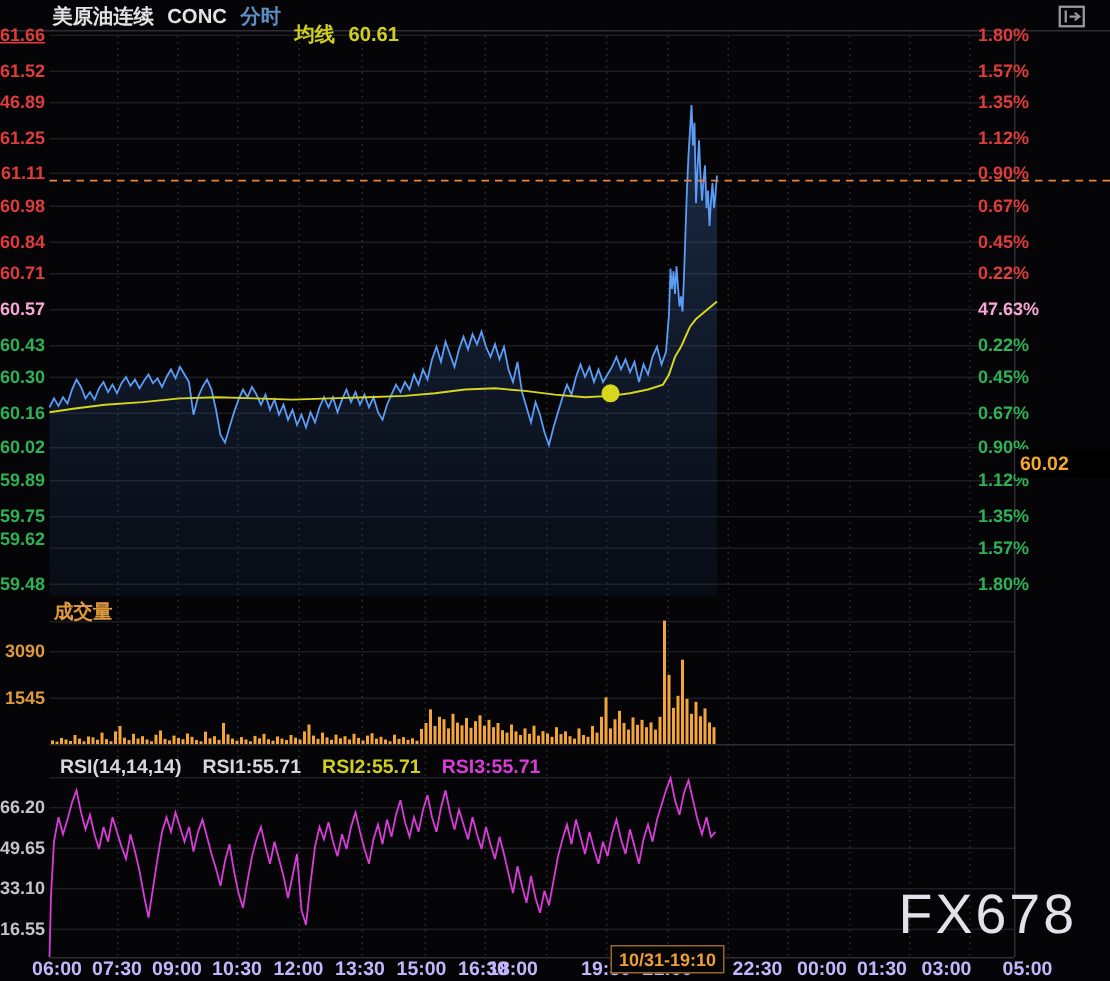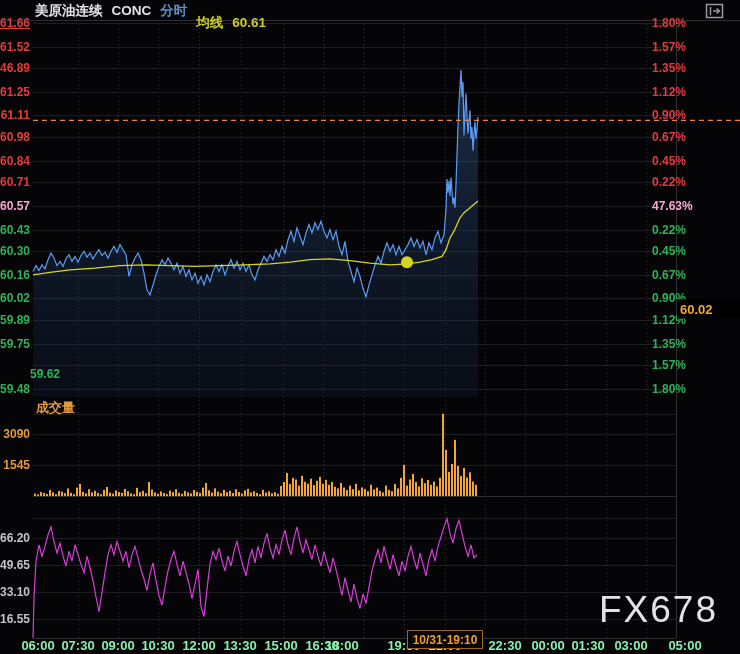--- a/index.html
+++ b/index.html
@@ -7,21 +7,21 @@
        font-family:"Liberation Sans","DejaVu Sans",sans-serif;}
   #chart-svg{position:absolute;left:0;top:0;}
   .axis-lbl{position:absolute;font-size:12px;font-weight:700;transform:translateY(-50%);line-height:1;}
   .left-lbl{left:0;width:30px;text-align:right;}
   .right-lbl{left:652px;text-align:left;}
   .tone-up{color:#e13c3c;}
   .tone-down{color:#2eb256;}
   .tone-flat{color:#f9a8d4;}
   .tone-orange{color:#e09a3e;}
   .tone-gray{color:#c4c4c4;}
-  .time-lbl{position:absolute;top:637px;font-size:13px;font-weight:700;color:#86efac;transform:translateX(-50%);line-height:17px;}
+  .time-lbl{position:absolute;top:637px;font-size:13px;font-weight:700;color:#c4b5fd;transform:translateX(-50%);line-height:17px;}
   #header{position:absolute;left:35px;top:2px;display:flex;gap:9px;font-size:13.5px;font-weight:700;line-height:17px;z-index:4;}
   #header .sym{color:#e3e3e3;}
   #header .tf{color:#5d8fc4;}
   #header .ma{color:#cfcf1f;margin-top:12px;}
   #expand-btn{position:absolute;left:702px;top:3px;width:24px;height:17px;cursor:pointer;z-index:4;}
   #vol-title{position:absolute;left:36px;top:399px;font-size:13px;font-weight:700;z-index:2;}
   #rsi-header{position:absolute;left:40px;top:503px;display:flex;gap:14px;font-size:13px;font-weight:600;z-index:2;}
   #price-tag{position:absolute;left:677px;top:309px;width:62px;transform:translateY(-50%);
              background:#000;color:#f6a82c;font-size:13px;font-weight:700;padding:2px 0 2px 3px;z-index:3;}
   #crosshair-tooltip{position:absolute;left:407px;top:630px;width:74px;height:17px;background:#060606;
@@ -254,20 +254,26 @@
     <svg width="24" height="17">
       <rect x="4.5" y="1.5" width="16" height="13" fill="none" stroke="#9a9aa2" stroke-width="1.5"></rect>
       <line x1="8.5" y1="4" x2="8.5" y2="12" stroke="#9a9aa2" stroke-width="1.5"></line>
       <line x1="11" y1="8" x2="17" y2="8" stroke="#9a9aa2" stroke-width="1.5"></line>
       <path d="M14.5,5.5 L17.5,8 L14.5,10.5" fill="none" stroke="#9a9aa2" stroke-width="1.5"></path>
     </svg>
   </div>
 
   <div id="vol-title" class="tone-orange">成交量</div>
 
+  <div id="rsi-header">
+    <span style="color:#d8d8d8">RSI(14,14,14)</span>
+    <span style="color:#d8d8d8">RSI1:55.71</span>
+    <span style="color:#cfcf1f">RSI2:55.71</span>
+    <span style="color:#d93cd9">RSI3:55.71</span>
+  </div>
 
   <div id="price-tag">60.02</div>
 
   <div id="crosshair-tooltip">10/31-19:10</div>
 
   <div id="watermark">FX678</div>
 
   <div id="labels">
       <div class="axis-lbl left-lbl tone-up" style="top: 22.9999px; text-decoration: underline;">61.66</div>
       <div class="axis-lbl right-lbl tone-up" style="top: 22.9999px;">1.80%</div>
@@ -292,21 +298,21 @@
       <div class="axis-lbl left-lbl tone-down" style="top: 251.33px;">60.30</div>
       <div class="axis-lbl right-lbl tone-down" style="top: 251.33px;">0.45%</div>
       <div class="axis-lbl left-lbl tone-down" style="top: 274.835px; text-align: right;">60.16</div>
       <div class="axis-lbl right-lbl tone-down" style="top: 274.835px;">0.67%</div>
       <div class="axis-lbl left-lbl tone-down" style="top: 298.339px;">60.02</div>
       <div class="axis-lbl right-lbl tone-down" style="top: 298.339px;">0.90%</div>
       <div class="axis-lbl left-lbl tone-down" style="top: 320.165px;">59.89</div>
       <div class="axis-lbl right-lbl tone-down" style="top: 320.165px;">1.12%</div>
       <div class="axis-lbl left-lbl tone-down" style="top: 343.67px;">59.75</div>
       <div class="axis-lbl right-lbl tone-down" style="top: 343.67px;">1.35%</div>
-      <div class="axis-lbl left-lbl tone-down" style="top: 374px; margin-left: 30px;">59.62</div>
+      <div class="axis-lbl left-lbl tone-down" style="top: 359px;">59.62</div>
       <div class="axis-lbl right-lbl tone-down" style="top: 365.495px;">1.57%</div>
       <div class="axis-lbl left-lbl tone-down" style="top: 389px;">59.48</div>
       <div class="axis-lbl right-lbl tone-down" style="top: 389px;">1.80%</div>
       <div class="axis-lbl left-lbl tone-orange" style="top: 433.999px;">3090</div>
       <div class="axis-lbl left-lbl tone-orange" style="top: 465px;">1545</div>
       <div class="axis-lbl left-lbl tone-gray" style="top: 537.962px;">66.20</div>
       <div class="axis-lbl left-lbl tone-gray" style="top: 564.971px;">49.65</div>
       <div class="axis-lbl left-lbl tone-gray" style="top: 591.981px;">33.10</div>
       <div class="axis-lbl left-lbl tone-gray" style="top: 618.99px;">16.55</div>
       <div class="time-lbl" style="left: 38px;">06:00</div>

